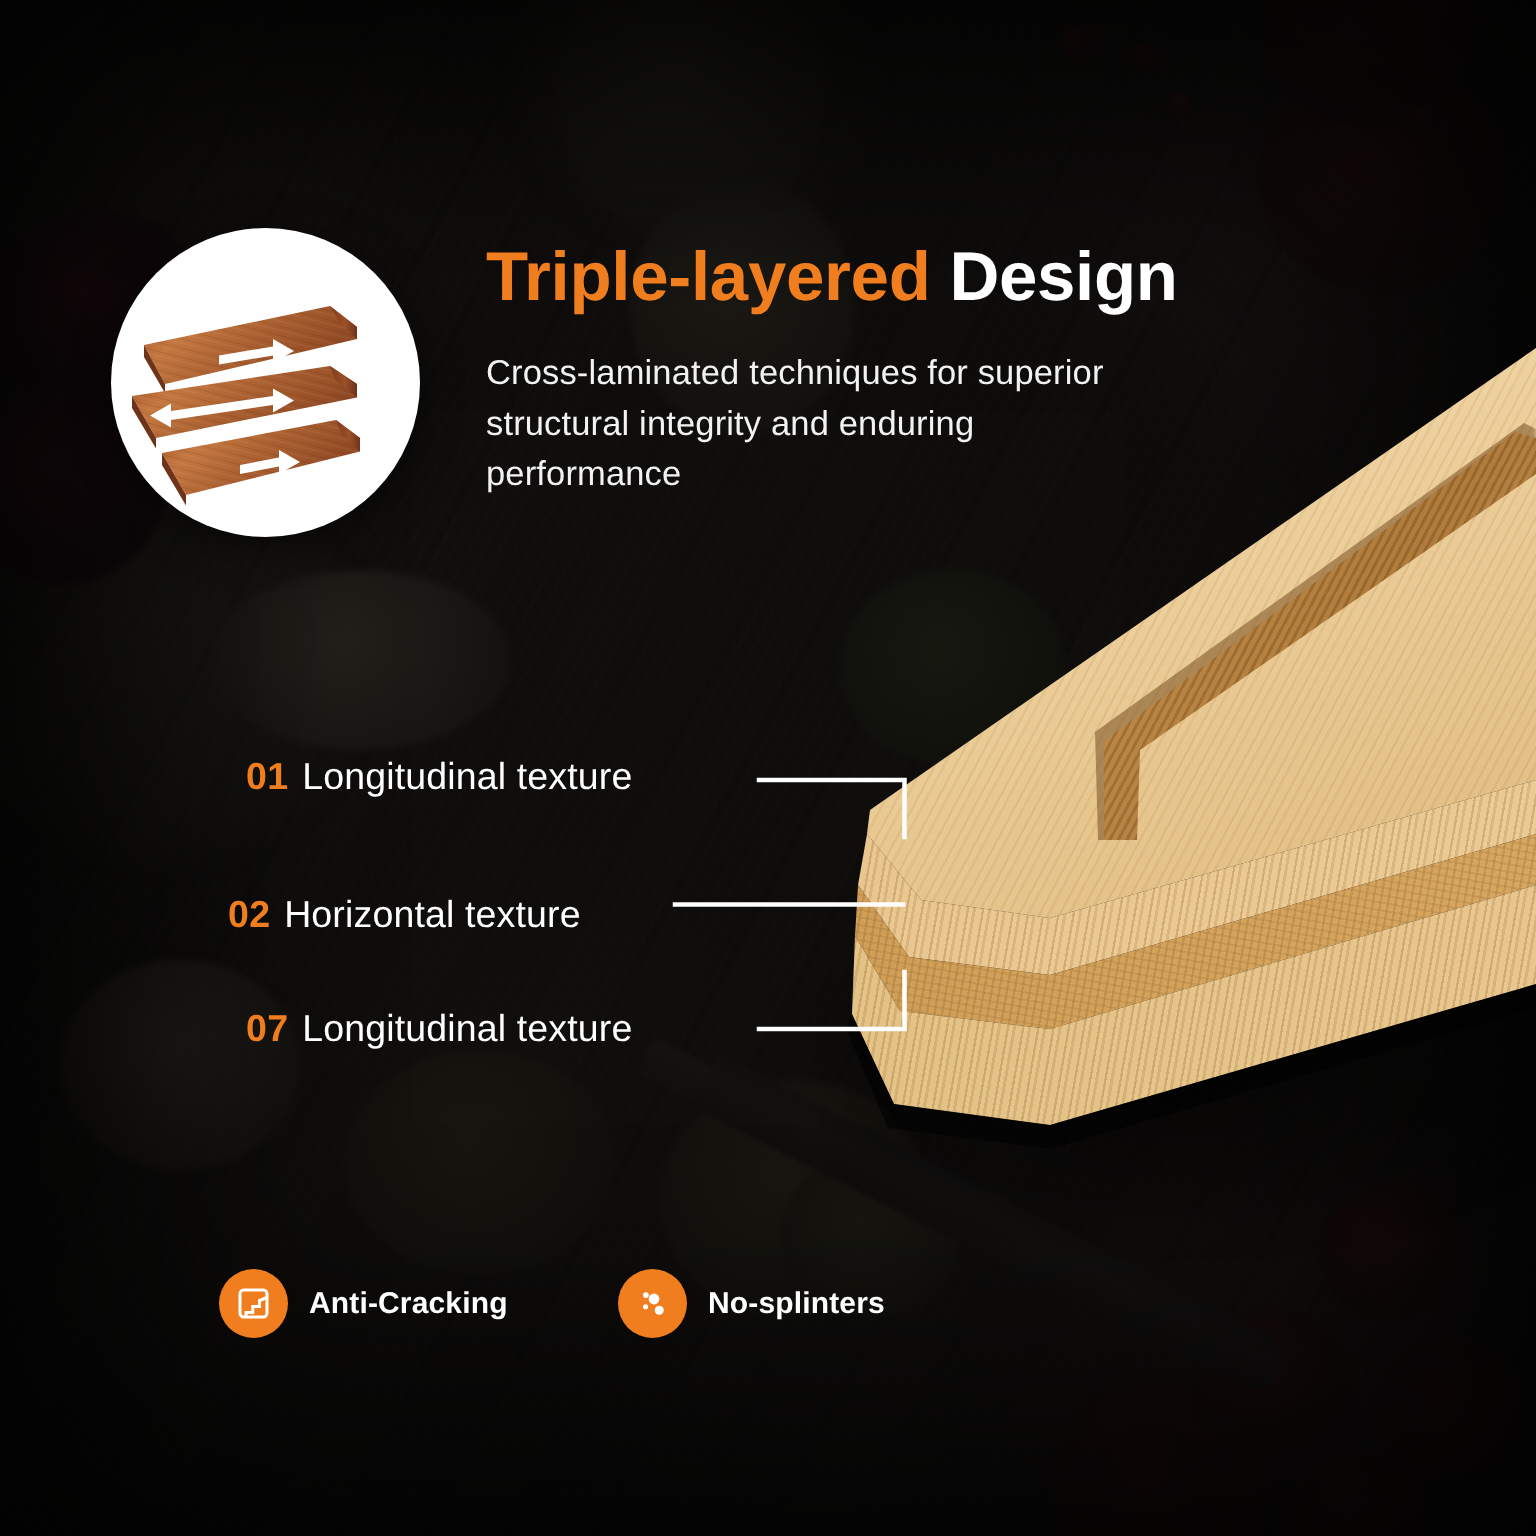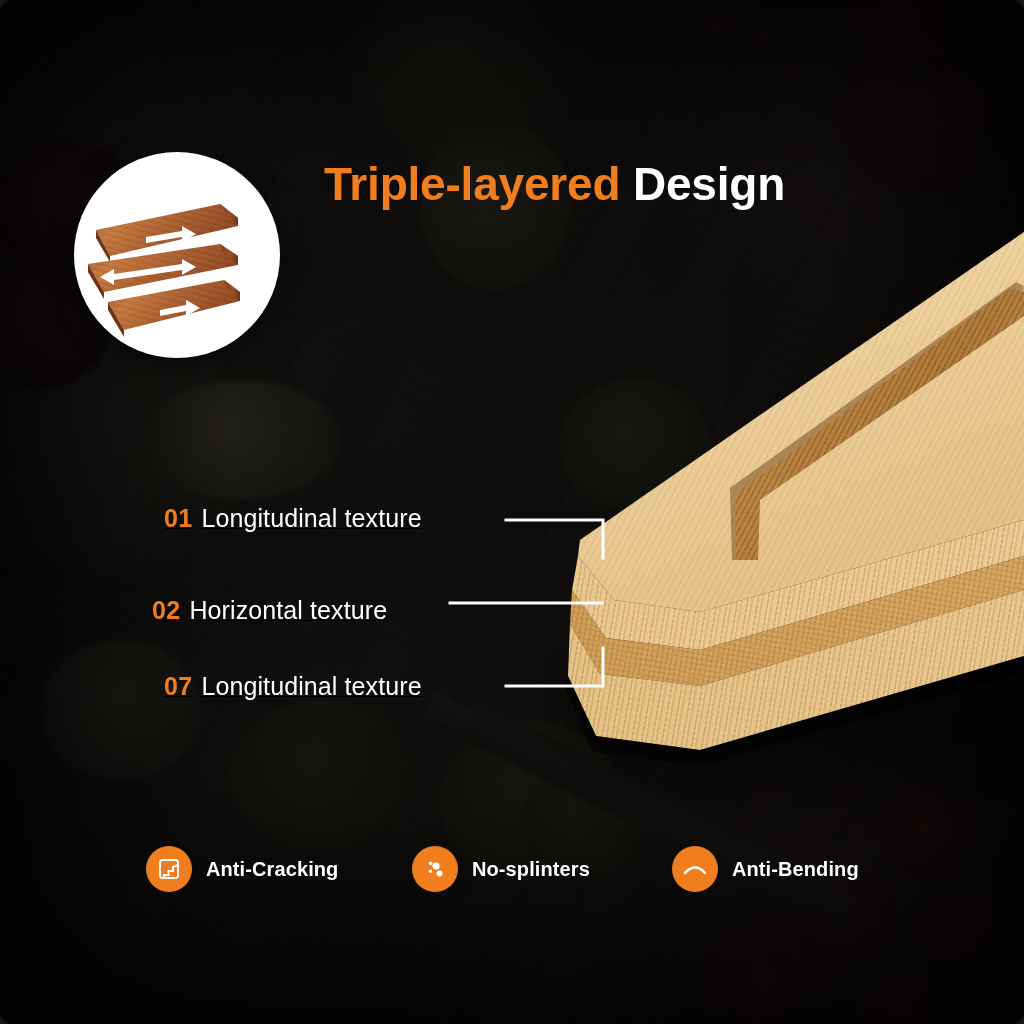--- a/index.html
+++ b/index.html
@@ -2,21 +2,21 @@
 <html><head>
 <meta charset="utf-8">
 <style>
   * { margin:0; padding:0; box-sizing:border-box; }
   html,body { width:1024px; height:1024px; overflow:hidden; }
   body {
     font-family: "Liberation Sans", sans-serif;
     background:#151413;
     position:relative;
   }
-  .stage { position:absolute; inset:0; width:1024px; height:1024px; overflow:hidden;border-radius:13px; }
+  .stage { position:absolute; inset:0; width:1024px; height:1024px; overflow:hidden; }
 
   
   .bg { position:absolute; inset:0; background:#1a1715; }
   .bg-base {
     position:absolute; inset:0;
     background:
       radial-gradient(ellipse 300px 220px at 120px 140px, #3a352c 0%, rgba(58,53,44,0) 70%),
       radial-gradient(ellipse 260px 200px at 420px 90px,  #2e2a22 0%, rgba(46,42,34,0) 72%),
       radial-gradient(ellipse 230px 210px at 830px 170px, #3b2b2c 0%, rgba(59,43,44,0) 70%),
       radial-gradient(ellipse 280px 240px at 150px 430px, #332f27 0%, rgba(51,47,39,0) 72%),
@@ -186,21 +186,21 @@
   }
   .headline .hl-accent { color:#F07E1E; }
   .headline .hl-plain  { color:#ffffff; }
   .subhead {
     position:absolute; left:324px; top:232px; width:440px;
     font-size:23px; font-weight:400; line-height:1.46; color:#f2f2f2;
     letter-spacing:.1px;
   }
 
   
-  .callout { position:absolute; white-space:nowrap;text-decoration:underline; }
+  .callout { position:absolute; white-space:nowrap; }
   .callout .num {
     color:#F07E1E; font-weight:700; font-size:25px; letter-spacing:.3px;
   }
   .callout .txt {
     color:#ffffff; font-weight:400; font-size:25px; letter-spacing:.1px; margin-left:9px;
   }
   .c1 { left:164px; top:504px; }
   .c2 { left:152px; top:596px; }
   .c3 { left:164px; top:672px; }
 
@@ -350,20 +350,21 @@
       </g>
       <g fill="#ffffff">
         <path d="M86,158 L112,153 L112,148 L126,156 L112,164 L112,159 L86,164 Z"></path>
       </g>
     </svg>
   </div>
 
   <div class="headline">
     <span class="hl-accent">Triple-layered</span><span class="hl-plain"> Design</span>
   </div>
+  <div class="subhead">Cross-laminated techniques for superior structural integrity and enduring performance</div>
 
   <svg class="leaders" viewBox="0 0 1024 1024">
     <g stroke="#ffffff" stroke-width="3" fill="none" stroke-linecap="square">
       <path d="M506,520 L603,520 L603,558"></path>
       <path d="M450,603 L602,603"></path>
       <path d="M506,686 L603,686 L603,648"></path>
     </g>
   </svg>
 
   <div class="callout c1">
@@ -393,24 +394,16 @@
         <svg width="26" height="26" viewBox="0 0 26 26">
           <circle cx="14" cy="10" r="3.6" fill="#fff"></circle>
           <circle cx="17.5" cy="17.5" r="3.0" fill="#fff"></circle>
           <circle cx="8.6" cy="7.4" r="1.9" fill="#fff"></circle>
           <circle cx="8.4" cy="15.2" r="1.7" fill="#fff"></circle>
         </svg>
       </div>
       <span class="flabel">No-splinters</span>
     </div>
 
-    <div class="feature f3">
-      <div class="fbadge">
-        <svg width="28" height="28" viewBox="0 0 28 28">
-          <path d="M4,18 Q14,7 24,18" fill="none" stroke="#fff" stroke-width="2.6" stroke-linecap="round"></path>
-        </svg>
-      </div>
-      <span class="flabel">Anti-Bending</span>
-    </div>
 
   </div>
 
 </div>
 
 </body></html>

